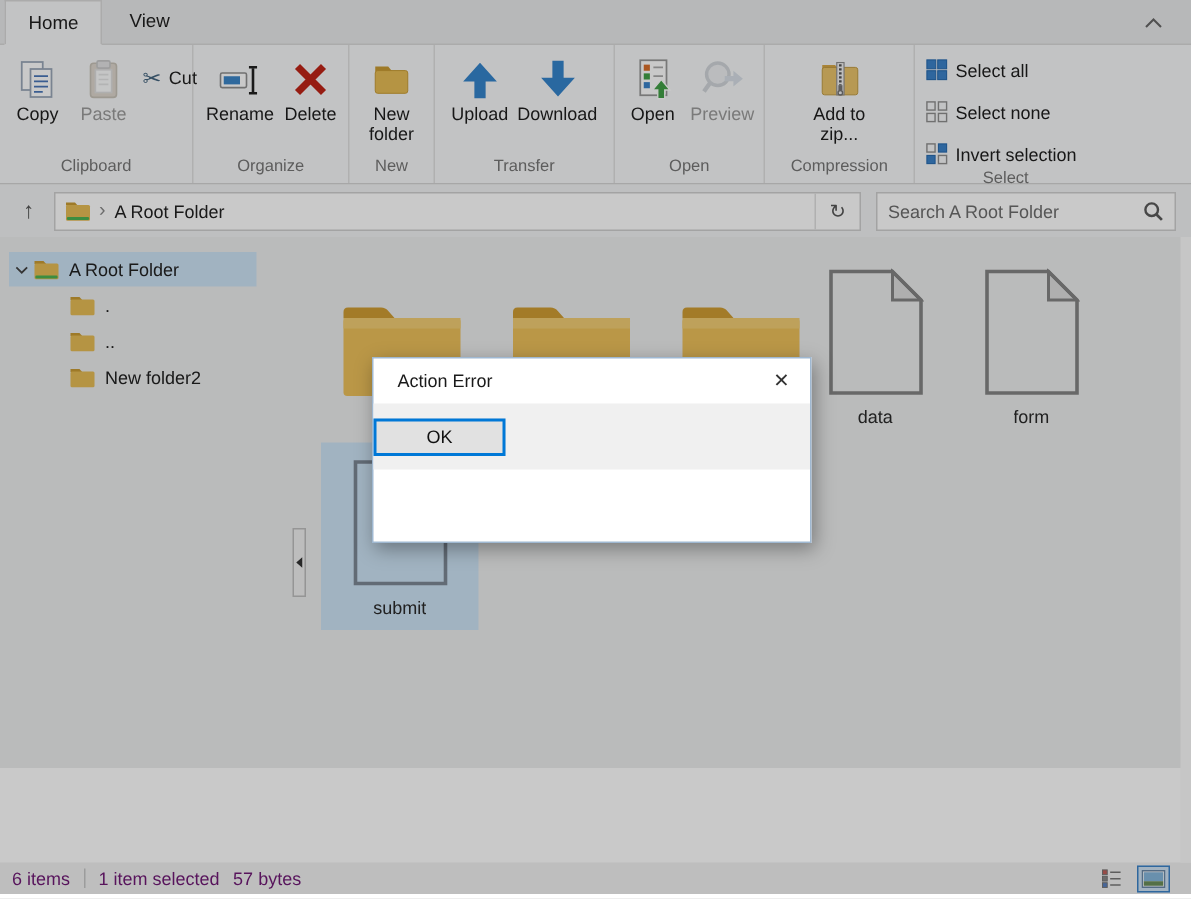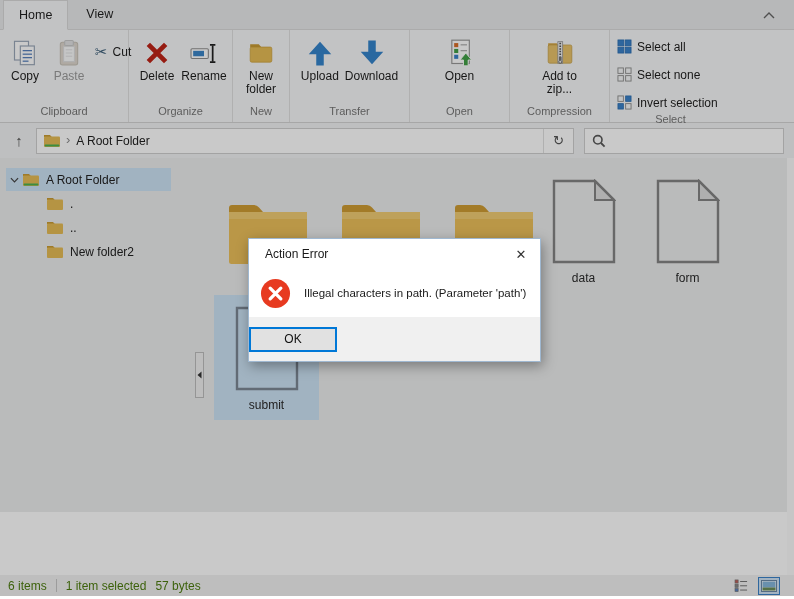--- a/index.html
+++ b/index.html
@@ -52,21 +52,21 @@
   .splitter { width:15px; position:relative; }
   .split-handle { position:absolute; left:0; top:194px; width:9px; height:46px; background:#f0f0f0; border:1px solid #bdbdbd; display:flex; align-items:center; justify-content:center; }
   .content { flex:1; position:relative; }
   .vscroll { position:absolute; right:0; top:0; width:7px; height:417px; background:#fbfbfb; }
   .tile { position:absolute; width:105px; display:flex; flex-direction:column; align-items:center; font-size:12px; color:#2a2a2a; }
   .tile .icon-area { height:92px; display:flex; align-items:flex-end; justify-content:center; }
   .tile .tlabel { margin-top:7px; max-width:100px; text-align:right; white-space:nowrap; overflow:hidden; }
   .tile.selected { background:#cde3f5; padding-bottom:8px; }
 
   
-  .statusbar { height:21px; background:#f1f2f2; display:flex; align-items:center; font-size:12px; color:#4d7c0f; padding:0 8px; gap:9px; }
+  .statusbar { height:21px; background:#f1f2f2; display:flex; align-items:center; font-size:12px; color:#701a75; padding:0 8px; gap:9px; }
   .sdiv { width:1px; height:13px; background:#c6c6c6; }
   .viewtoggles { margin-left:auto; display:flex; align-items:center; gap:6px; padding-right:6px; }
   .vt { width:22px; height:18px; display:flex; align-items:center; justify-content:center; }
   .vt.active { border:1px solid #3c83c9; background:#cfe3f5; }
 
   
   .dim { position:absolute; left:0; top:0; width:794px; height:596px; background:rgba(0,0,0,0.21); z-index:50; }
   .dialog { position:absolute; left:248px; top:238px; width:293px; height:124px; background:#fff; border:1px solid #9fb8d1; box-shadow:2px 4px 12px rgba(0,0,0,0.35); z-index:100; display:flex; flex-direction:column; }
   .dtitle { height:30px; display:flex; align-items:center; padding-left:16px; font-size:12px; color:#1a1a1a; }
   .dclose { margin-left:auto; width:38px; height:30px; display:flex; align-items:center; justify-content:center; font-size:13px; color:#333; }
@@ -129,36 +129,36 @@
           <span>Cut</span>
         </div>
       </div>
       <div class="rglabel">Clipboard</div>
     </div>
 
     <div class="rgroup" style="width:104px">
       <div class="rbuttons" style="padding-left:6px">
         <div class="rbtn">
           <span class="ric">
-            <svg width="26" height="26" viewBox="0 0 24 24">
-                <path d="M4 4 L20 20 M20 4 L4 20" stroke="#bf2418" stroke-width="4.4"></path>
-              </svg>
-          </span>
-          <span class="lbl">Delete</span>
-        </div>
-        <div class="rbtn">
-          <span class="ric">
             <svg width="30" height="26" viewBox="0 0 26 24">
                 <rect x="1" y="8" width="16" height="9" rx="1" fill="#fff" stroke="#8f8f8f"></rect>
                 <rect x="3" y="10" width="10" height="5" fill="#3c86c8"></rect>
                 <line x1="21" y1="5" x2="21" y2="20" stroke="#222" stroke-width="1.6"></line>
                 <path d="M18.5 4.5 h5 M18.5 20.5 h5" stroke="#222" stroke-width="1.6" fill="none"></path>
               </svg>
           </span>
           <span class="lbl">Rename</span>
+        </div>
+        <div class="rbtn">
+          <span class="ric">
+            <svg width="26" height="26" viewBox="0 0 24 24">
+                <path d="M4 4 L20 20 M20 4 L4 20" stroke="#bf2418" stroke-width="4.4"></path>
+              </svg>
+          </span>
+          <span class="lbl">Delete</span>
         </div>
       </div>
       <div class="rglabel">Organize</div>
     </div>
 
     <div class="rgroup" style="width:57px">
       <div class="rbuttons" style="justify-content:center">
         <div class="rbtn two">
           <span class="ric">
             <svg width="26" height="26" viewBox="0 0 24 22">
@@ -204,20 +204,30 @@
                 <rect x="7" y="8.5" width="3.5" height="3.5" fill="#43a047"></rect>
                 <rect x="7" y="13.5" width="3.5" height="3.5" fill="#3b82c9"></rect>
                 <g stroke="#aaa" stroke-width="1">
                   <line x1="12.5" y1="5" x2="18" y2="5"></line>
                   <line x1="12.5" y1="10" x2="18" y2="10"></line>
                 </g>
                 <polygon points="15,23 19,23 19,18 22,18 17,12 12,18 15,18" fill="#43a047" stroke="#fff" stroke-width="0.8"></polygon>
               </svg>
           </span>
           <span class="lbl">Open</span>
+        </div>
+        <div class="rbtn disabled">
+          <span class="ric">
+            <svg width="30" height="28" viewBox="0 0 26 24">
+                <circle cx="10" cy="9" r="6.5" fill="#dfe7ee" stroke="#9fb0bf" stroke-width="2"></circle>
+                <line x1="5.5" y1="14" x2="2" y2="19" stroke="#9fb0bf" stroke-width="2.5"></line>
+                <polygon points="14,10 19,10 19,7 24.5,11.5 19,16 19,13 14,13" fill="#a8c4e0"></polygon>
+              </svg>
+          </span>
+          <span class="lbl">Preview</span>
         </div>
       </div>
       <div class="rglabel">Open</div>
     </div>
 
     <div class="rgroup" style="width:100px">
       <div class="rbuttons" style="justify-content:center">
         <div class="rbtn two">
           <span class="ric">
             <svg width="28" height="28" viewBox="0 0 26 24">
@@ -286,20 +296,21 @@
           <rect x="1" y="3.6" width="16" height="10.5" rx="1" fill="#e6bc55"></rect>
           <rect x="1.6" y="11.6" width="14.8" height="2" rx="0.8" fill="#4db352"></rect>
         </svg>
       <span class="crumb-sep">›</span>
       <span class="crumb">A Root Folder</span>
       <div class="refreshseg">
           <span>↻</span>
         </div>
     </div>
     <div class="searchbox">
+      <input type="text" placeholder="Search A Root Folder" style="">
       <svg width="14" height="14" viewBox="0 0 14 14">
           <circle cx="5.8" cy="5.8" r="4.2" fill="none" stroke="#5a5a5a" stroke-width="1.6"></circle>
           <line x1="9" y1="9" x2="12.6" y2="12.6" stroke="#5a5a5a" stroke-width="1.8"></line>
         </svg>
     </div>
   </div>
 
   <div class="main">
 
     <div class="sidebar">
@@ -456,23 +467,16 @@
 
 <div class="dim"></div>
 
 <div class="dialog">
   <div class="dtitle">
     <span>Action Error</span>
     <span class="dclose">
         <span>✕</span>
       </span>
   </div>
-  <div class="dbody">
-    <svg width="31" height="31" viewBox="0 0 32 32">
-        <circle cx="16" cy="16" r="15" fill="#e73a20"></circle>
-        <path d="M10.5 10.5 L21.5 21.5 M21.5 10.5 L10.5 21.5" stroke="#fff" stroke-width="3.4" stroke-linecap="round"></path>
-      </svg>
-    <span class="dmsg">Illegal characters in path. (Parameter 'path')</span>
-  </div>
   <div class="dfooter">
     <button class="okbtn">OK</button>
   </div>
 </div>
 
 </body></html>

